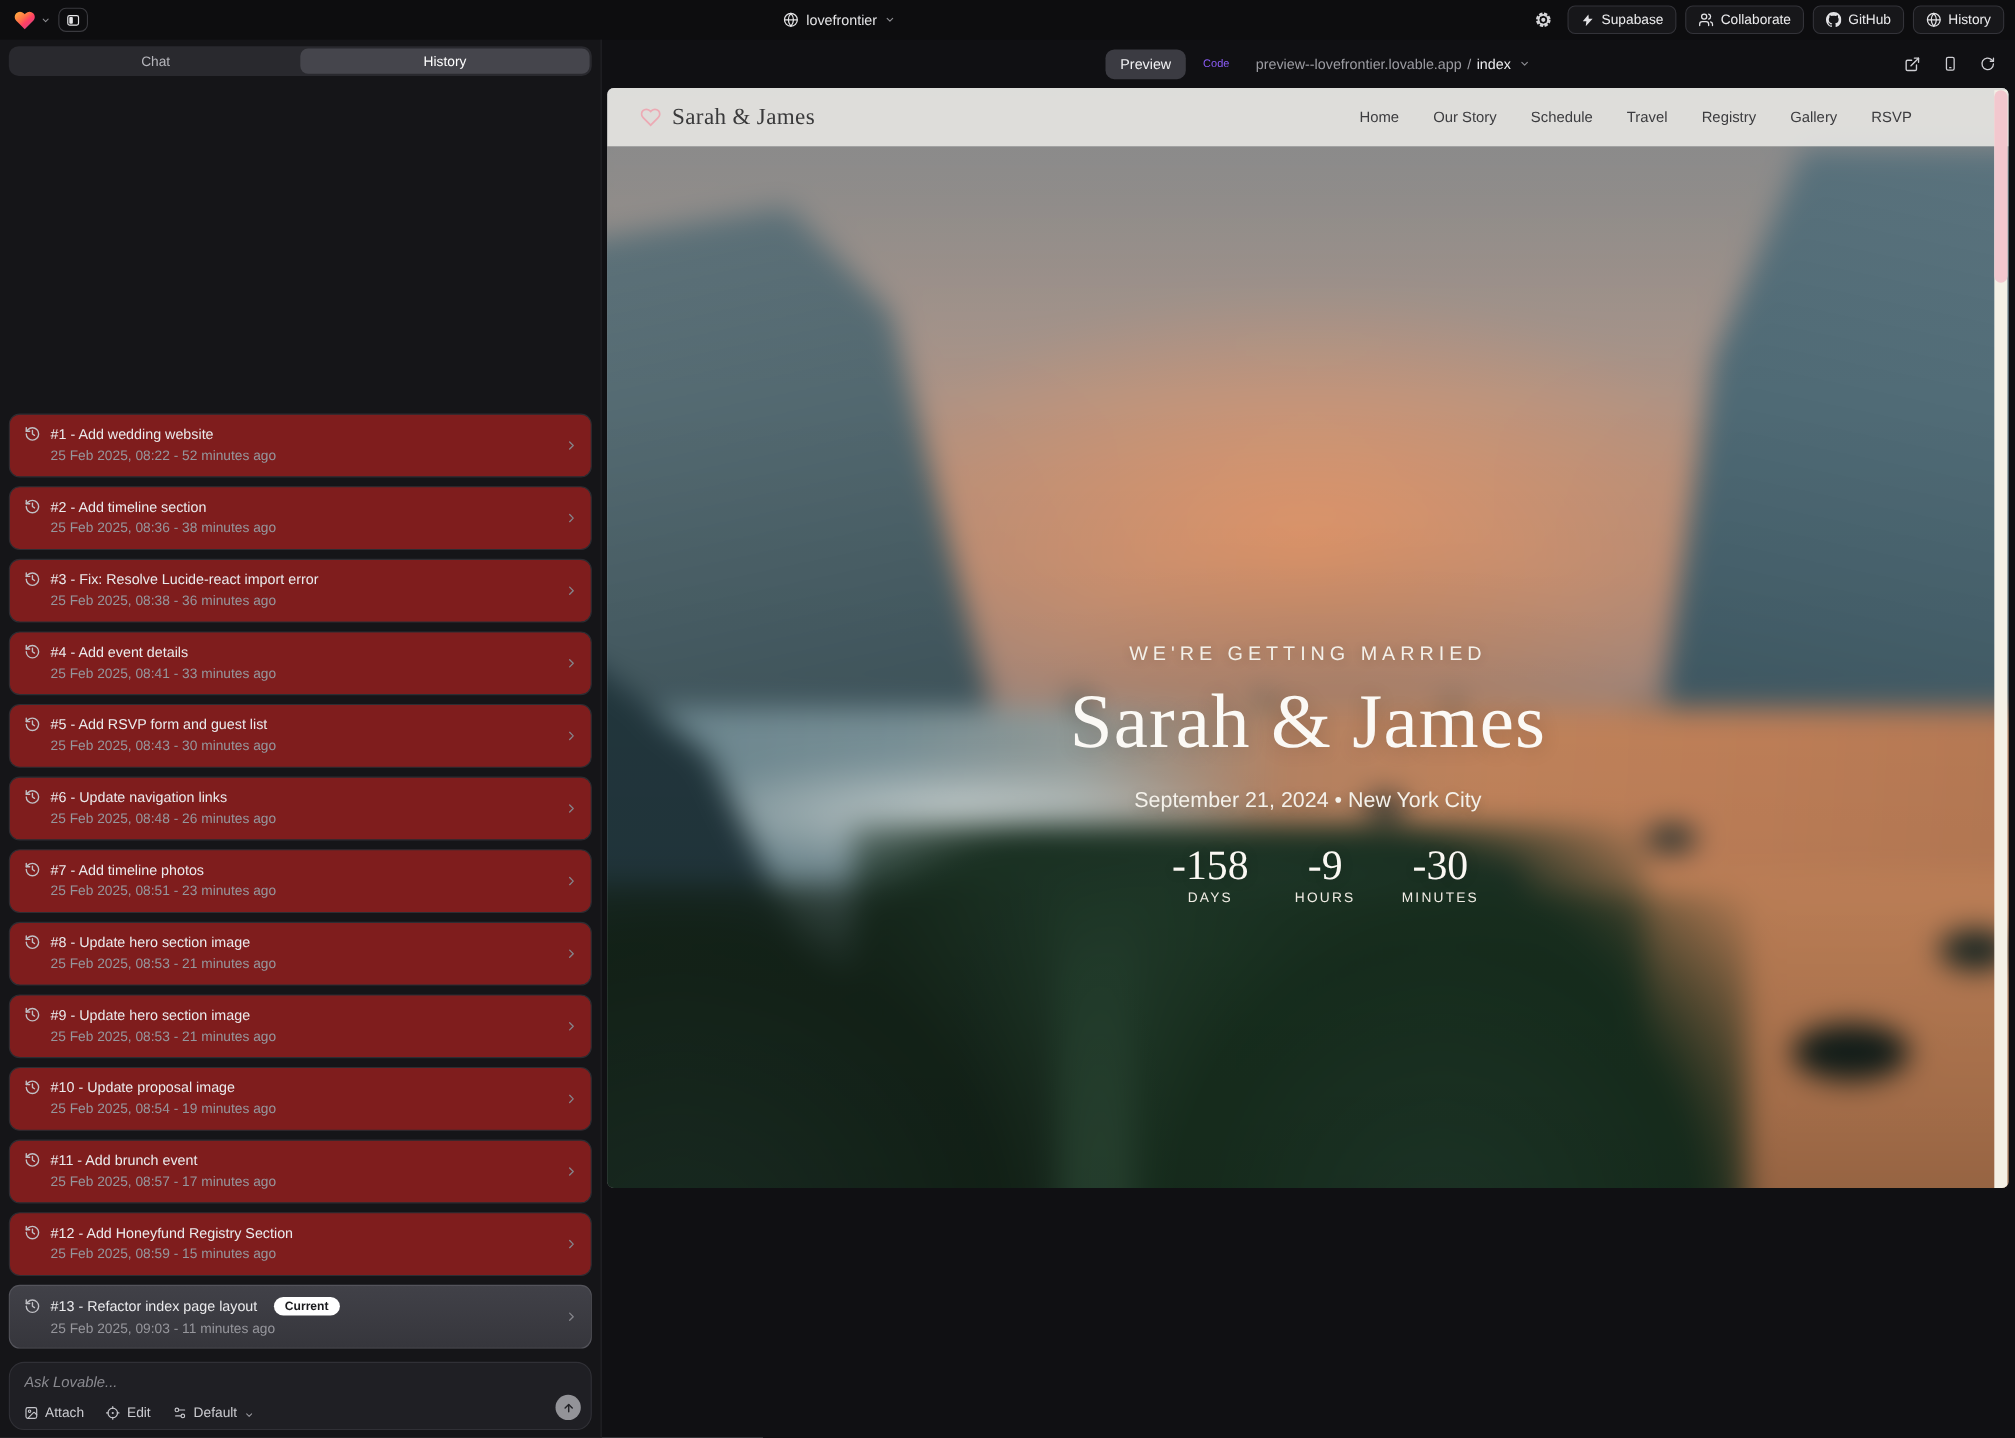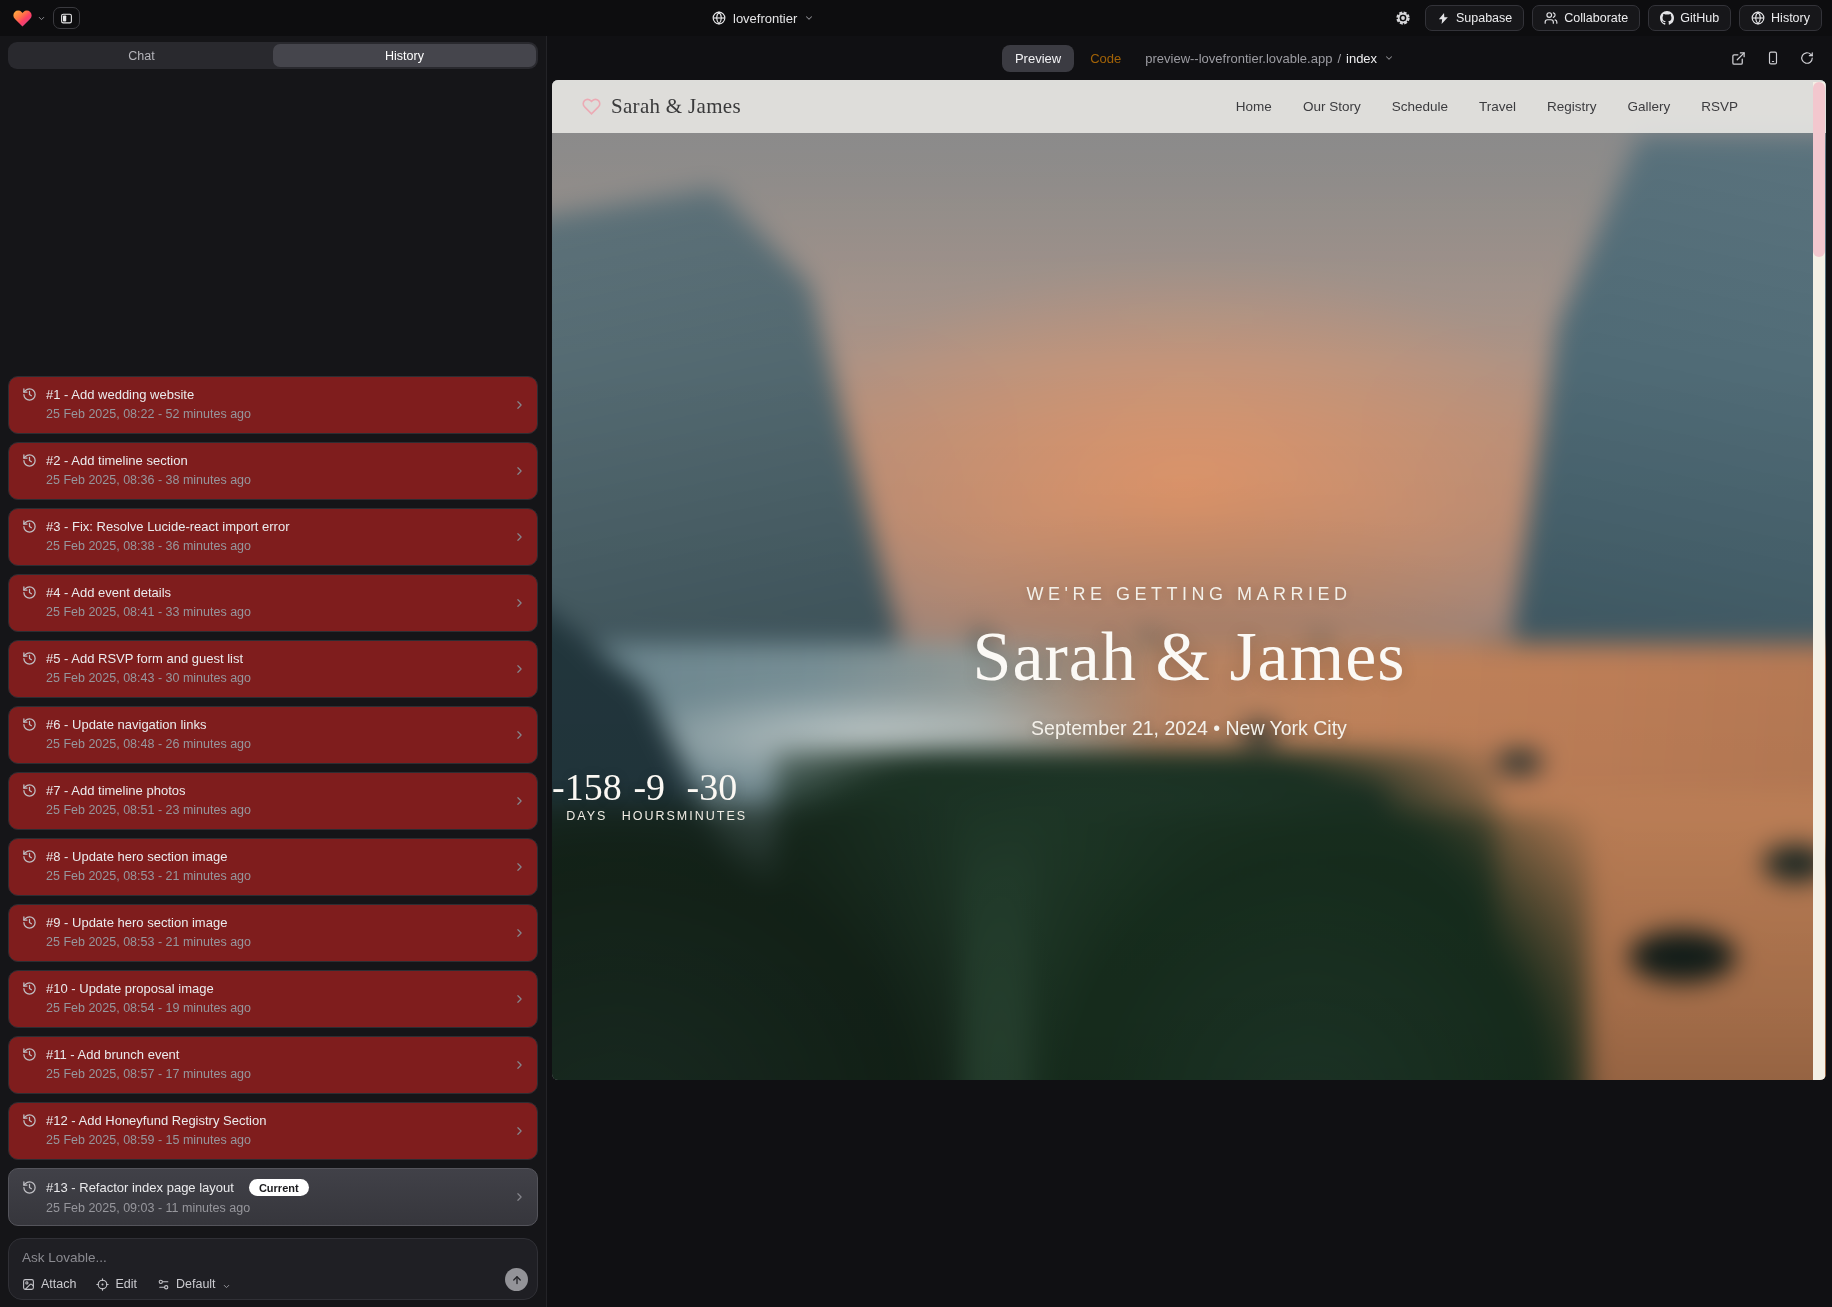--- a/index.html
+++ b/index.html
@@ -39,32 +39,32 @@
   .history-card.current { background:linear-gradient(180deg,#414148,#36363c); border-color:#54545b; }
   .hc-row1 { display:flex; align-items:center; gap:9px; }
   .hc-icon { color:#c0c0c5; flex:none; }
   .hc-title { font-size:13px; font-weight:500; color:#eaeaec; white-space:nowrap; }
   .current-badge { background:#ffffff; color:#1a1a1d; font-size:11px; font-weight:700; padding:2.5px 10px; border-radius:999px; margin-left:6px; }
   .hc-time { font-size:12.5px; color:#96969c; margin:5px 0 0 24px; }
   .hc-chev { position:absolute; right:11px; top:50%; transform:translateY(-50%); color:#85858b; }
 
   
   .composer { position:absolute; left:8px; right:8px; bottom:7px; height:62px; background:#1f1f24; border:1px solid #303036; border-radius:14px; padding:9px 13px; }
-  .ask-input { width:420px; background:transparent; border:none; outline:none; font-family:"Liberation Sans",sans-serif; font-size:13.5px; color:#e9e9eb; }
+  .ask-input { width:420px; background:transparent; border:none; outline:none; font-family:"Liberation Sans",sans-serif; font-size:13.5px; color:#e9e9eb;font-style:italic; }
   .ask-input::placeholder { color:#8a8a90; }
   .composer-row { position:absolute; left:13px; bottom:8px; display:flex; align-items:center; gap:20px; }
   .composer-btn { display:flex; align-items:flex-end; gap:6px; font-size:12.5px; color:#cbcbd0; cursor:pointer; }
   .composer-btn .cicon { color:#c4c4c9; display:flex; }
   .composer-btn .cchev { color:#9a9aa0; }
   .send-btn { position:absolute; right:9px; bottom:8px; width:23px; height:23px; border-radius:50%; background:#939398; color:#232327; display:flex; align-items:center; justify-content:center; cursor:pointer; }
 
   
   .pv-toolbar { position:absolute; left:547px; top:36px; right:0; height:44px; display:flex; align-items:center; padding-left:17px;justify-content:center; }
   .pv-tab-preview { background:#3b3b42; color:#f2f2f4; border-radius:8px; padding:6px 13px; font-size:13px; cursor:pointer; }
-  .pv-tab-code { color:#a16207; font-size:13px; margin-left:16px; cursor:pointer; }
+  .pv-tab-code { color:#8b5cf6; font-size:10px; margin-left:16px; cursor:pointer; }
   .pv-url { display:flex; align-items:center; gap:5px; margin-left:24px; font-size:13px; color:#9c9ca2; cursor:pointer; }
   .pv-url .url-page { color:#ededef; font-weight:500; }
   .pv-url .chev { color:#8e8e93; margin-left:2px; }
   .pv-tools { position:absolute; right:18px; top:0; height:44px; display:flex; align-items:center; gap:20px; color:#cfcfd4; }
   .pv-tool { cursor:pointer; display:flex; }
 
   
   .viewport { position:absolute; left:552px; top:80px; width:1274px; height:1000px; border-radius:6px; overflow:hidden; background:#8e9296; }
 
   
@@ -105,21 +105,21 @@
   .brand-heart { color:#ecaab4; display:flex; }
   .brand-name { font-family:"Liberation Serif", serif; font-size:21px; color:#3a3a3b; letter-spacing:0.3px; }
   .site-nav { display:flex; align-items:center; gap:31px; margin-right:60px; }
   .nav-link { font-size:13.5px; color:#3c3c3f; cursor:pointer; white-space:nowrap; }
 
   
   .hero { position:absolute; left:0; right:0; top:504px; z-index:3; text-align:center; color:#f7f4ee; }
   .hero-eyebrow { font-size:18px; letter-spacing:4.5px; color:#f3f0e9; text-shadow:0 1px 10px rgba(0,0,0,0.18); }
   .hero-title { font-family:"Liberation Serif", serif; font-size:70px; font-weight:400; color:#fbf9f5; margin-top:12px; letter-spacing:1px; text-shadow:0 2px 18px rgba(0,0,0,0.20); }
   .hero-date { font-size:19.5px; color:#f4f1ea; margin-top:20px; text-shadow:0 1px 10px rgba(0,0,0,0.18); }
-  .countdown { display:flex; margin-top:28px; }
+  .countdown { display:flex; justify-content:center; gap:42px; margin-top:28px;padding-left:32px; }
   .cd-item { text-align:center; }
   .cd-value { font-family:"Liberation Serif", serif; font-size:38px; color:#fbf8f3; line-height:1; text-shadow:0 1px 12px rgba(0,0,0,0.2); }
   .cd-label { font-size:12.5px; letter-spacing:2px; color:#f0ece4; margin-top:3px; }
 
   
   .site-scrollbar { position:absolute; top:2px; right:1px; bottom:0; width:12px; background:#f4f0e5; z-index:9; }
   .site-scroll-thumb { position:absolute; top:0; left:0; width:12px; height:175px; background:#f3c7ce; border-radius:7px; }
 </style>
 </head>
 <body>

